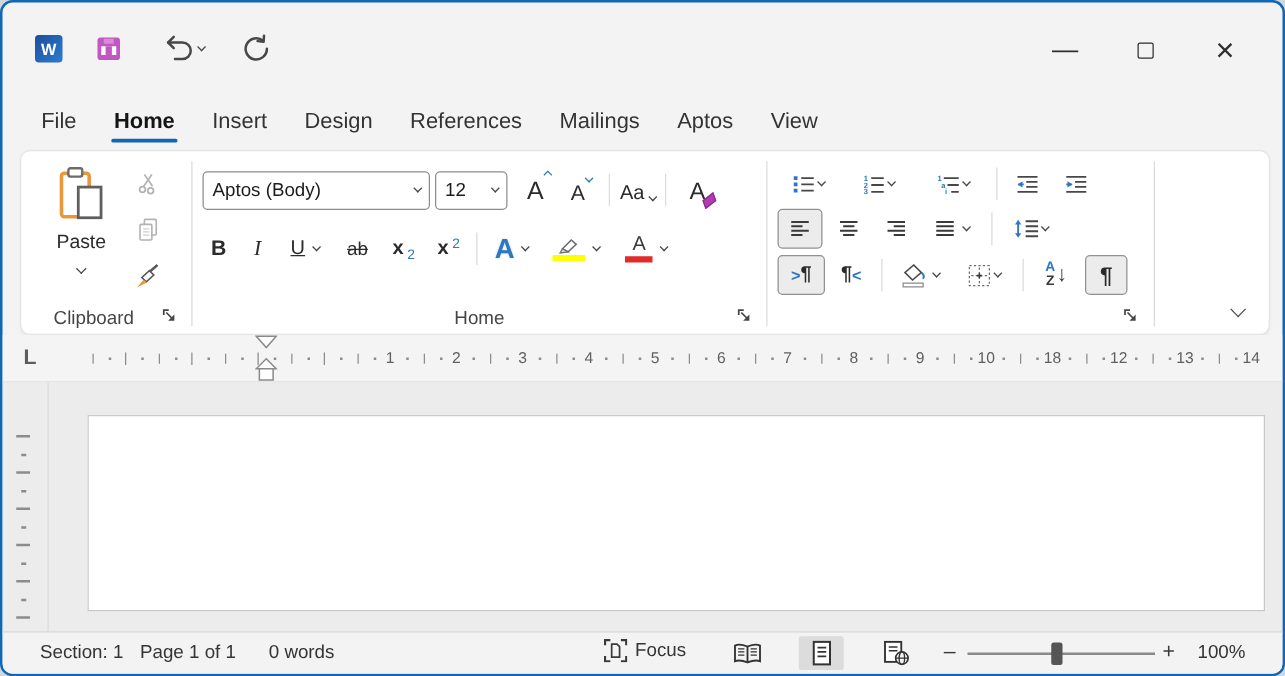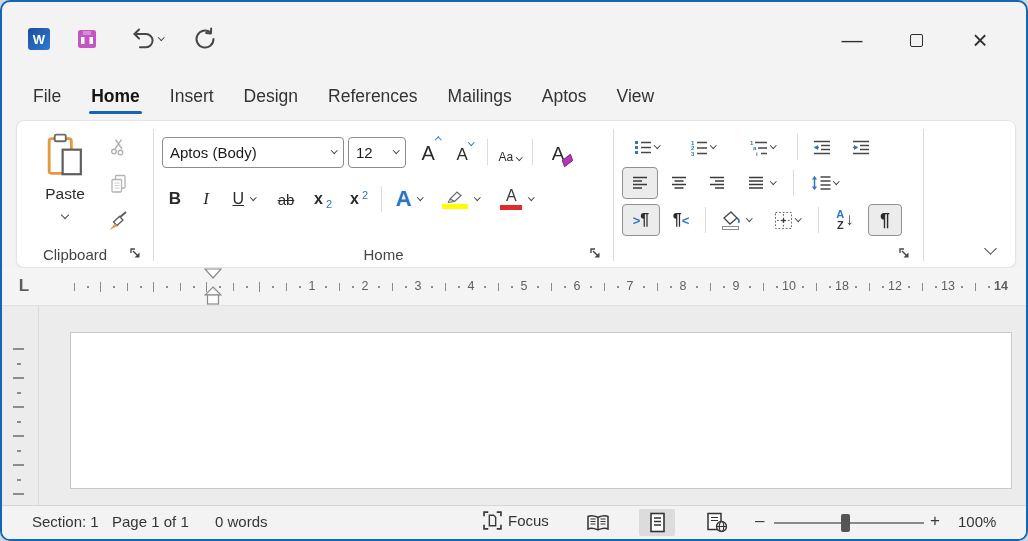--- a/index.html
+++ b/index.html
@@ -211,21 +211,21 @@
         <div class="lbtn" style="margin-left:6px;">
           <span class="bigA">A</span>
             <span class="chv sm blue up" style="align-self:flex-start;margin-top:2px;"></span>
         </div>
         <div class="lbtn">
           <span class="midA" style="font-size:17px;">A</span>
             <span class="chv sm blue" style="align-self:flex-start;margin-top:4px;"></span>
         </div>
         <div class="msep"></div>
         <div class="lbtn" style="gap:4px;">
-          <span class="midA" style="font-size:12px;">Aa</span>
+          <span class="midA" style="font-size:16px;">Aa</span>
             <span class="chv sm" style="margin-bottom:4px;"></span>
         </div>
         <div class="msep"></div>
         <div class="lbtn" style="position:relative;width:36px;">
           <span class="bigA" style="font-size:19px;">A</span>
           <span style="position:absolute;right:3px;bottom:4px;width:11px;height:7px;background:#b23bb2;transform:rotate(-38deg) skewX(-18deg);border:1px solid #8a2d8a;"></span>
         </div>
       </div>
       <div class="frow2">
         <div class="rbtn" style="width:30px;font-weight:700;font-size:17px;">B</div>
@@ -472,21 +472,21 @@
       <div class="tk" style="left: 866.5px;"></div>
       <div class="dt" style="left: 879.75px;"></div>
       <div class="rn" style="left: 893px;">12</div>
       <div class="dt" style="left: 906.25px;"></div>
       <div class="tk" style="left: 919.5px;"></div>
       <div class="dt" style="left: 932.75px;"></div>
       <div class="rn" style="left: 946px;">13</div>
       <div class="dt" style="left: 959.25px;"></div>
       <div class="tk" style="left: 972.5px;"></div>
       <div class="dt" style="left: 985.75px;"></div>
-      <div class="rn" style="left: 999px; font-weight: bold;">14</div>
+      <div class="rn" style="left: 999px;">14</div>
     </div>
   <div class="tabsel">L</div>
   <svg class="marker" style="left:202px;top:266px;" width="18" height="11" viewBox="0 0 18 11">
     <polygon points="1,1 17,1 9,10" fill="#fdfdfd" stroke="#8a8a8a" stroke-width="1.2"></polygon>
   </svg>
   <svg class="marker" style="left:202px;top:284px;" width="18" height="20" viewBox="0 0 18 20">
     <polygon points="9,1 17,9 1,9" fill="#fdfdfd" stroke="#8a8a8a" stroke-width="1.2"></polygon>
     <rect x="3.5" y="9" width="11" height="9" fill="#fdfdfd" stroke="#8a8a8a" stroke-width="1.2"></rect>
   </svg>
 

